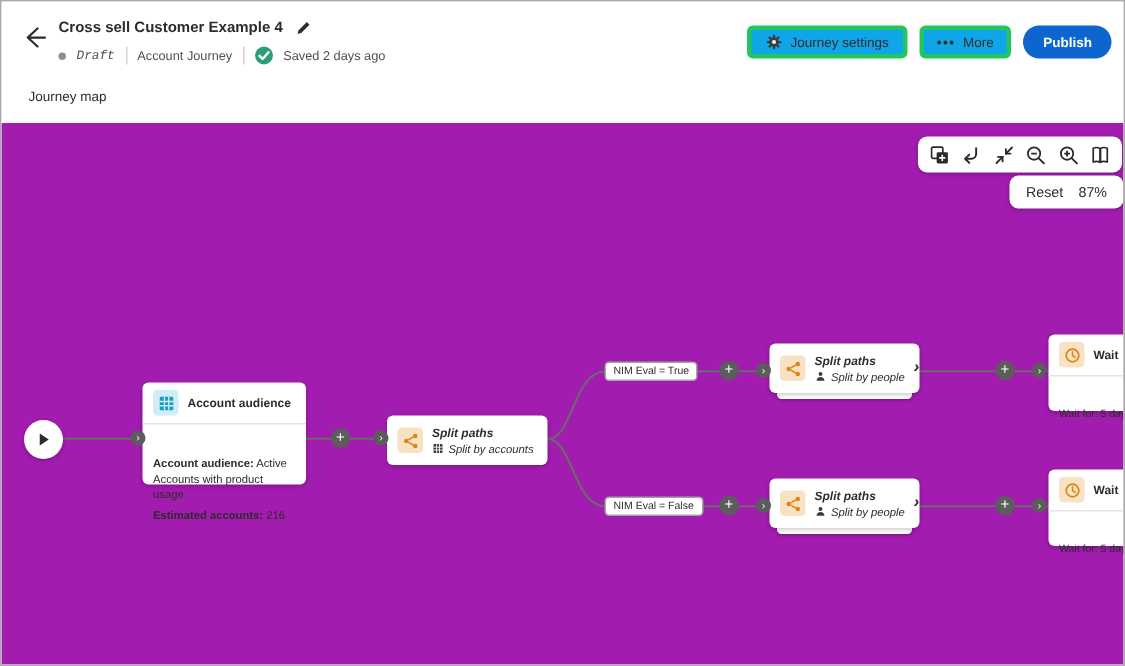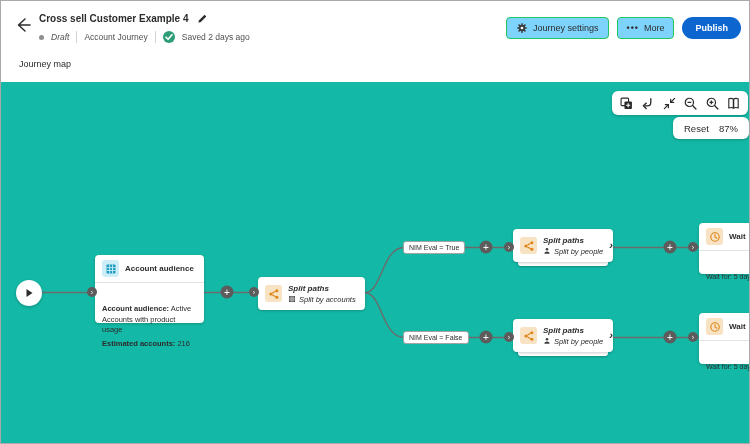--- a/index.html
+++ b/index.html
@@ -10,33 +10,33 @@
     font-family:"Liberation Sans","DejaVu Sans",sans-serif; color:#2c2c2c;
   }
   
   .hdr { position:absolute; top:0; left:0; right:0; height:49px; background:#fff; }
   .back { position:absolute; left:13px; top:15px; width:18px; height:18px; background:none; border:none; cursor:pointer; }
   .title-row { position:absolute; left:38px; top:12px; display:flex; align-items:center; gap:8px; }
   .title { font-size:10px; font-weight:bold; color:#2c2c2c; }
   .pencil { width:11px; height:11px; cursor:pointer; }
   .meta-row { position:absolute; left:38px; top:30px; display:flex; align-items:center; gap:7px; font-size:8.5px; color:#505050; }
   .dot { width:5px; height:5px; border-radius:50%; background:#8e8e8e; }
-  .draft { font-style:italic; }
+  .draft { font-style:italic;font-family:Liberation Mono, monospace; }
   .vsep { width:1px; height:12px; background:#d3d3d3; }
   .savedchk { width:12px; height:12px; border-radius:50%; background:#2d9d78; display:flex; align-items:center; justify-content:center; }
   .actions { position:absolute; right:8px; top:16px; display:flex; gap:8px; align-items:center; }
   .btn { height:22px; display:flex; align-items:center; gap:5px; font-size:9px; cursor:pointer; }
-  .btn.outline { padding:0 9px; background:#7dd3fc; border:1px solid #22c55e; border-radius:4px; color:#2c2c2c; }
+  .btn.outline { padding:0 9px; background:#0ea5e9; border:3px solid #22c55e; border-radius:4px; color:#2c2c2c; }
   .btn.primary { padding:0 13px; background:#0d66d0; border:none; border-radius:11px; color:#fff; font-weight:bold; }
   .more-dots { font-size:9px; letter-spacing:1px; font-weight:bold; }
   
   .tabbar { position:absolute; top:49px; left:0; right:0; height:32px; background:#fff; }
   .tab { position:absolute; left:18px; top:9px; font-size:9px; color:#2c2c2c; padding-bottom:20px; border-bottom:2px solid #3f3f3f; cursor:pointer; }
   
-  .canvas { position:absolute; top:81px; left:0; right:0; bottom:0; background:#14b8a6; overflow:hidden; }
+  .canvas { position:absolute; top:81px; left:0; right:0; bottom:0; background:#a21caf; overflow:hidden; }
   .wires { position:absolute; left:0; top:0; pointer-events:none; }
   
   .ctools { position:absolute; left:611px; top:9px; width:136px; height:24px; background:#fff; border-radius:6px;
             box-shadow:0 1px 3px rgba(0,0,0,.22); display:flex; align-items:center; justify-content:space-evenly; z-index:5; }
   .tico { width:15px; height:15px; cursor:pointer; display:block; }
   .zoompanel { position:absolute; left:672px; top:35px; width:76px; height:22px; background:#fff; border-radius:6px;
                box-shadow:0 1px 3px rgba(0,0,0,.22); display:flex; align-items:center; justify-content:space-between; padding:0 11px; z-index:5; }
   .zbtn { background:none; border:none; font-size:9.5px; color:#2c2c2c; cursor:pointer; }
   
   .node { position:absolute; background:#fff; border-radius:4px; box-shadow:0 1px 3px rgba(0,0,0,.2); z-index:2; cursor:pointer; }

